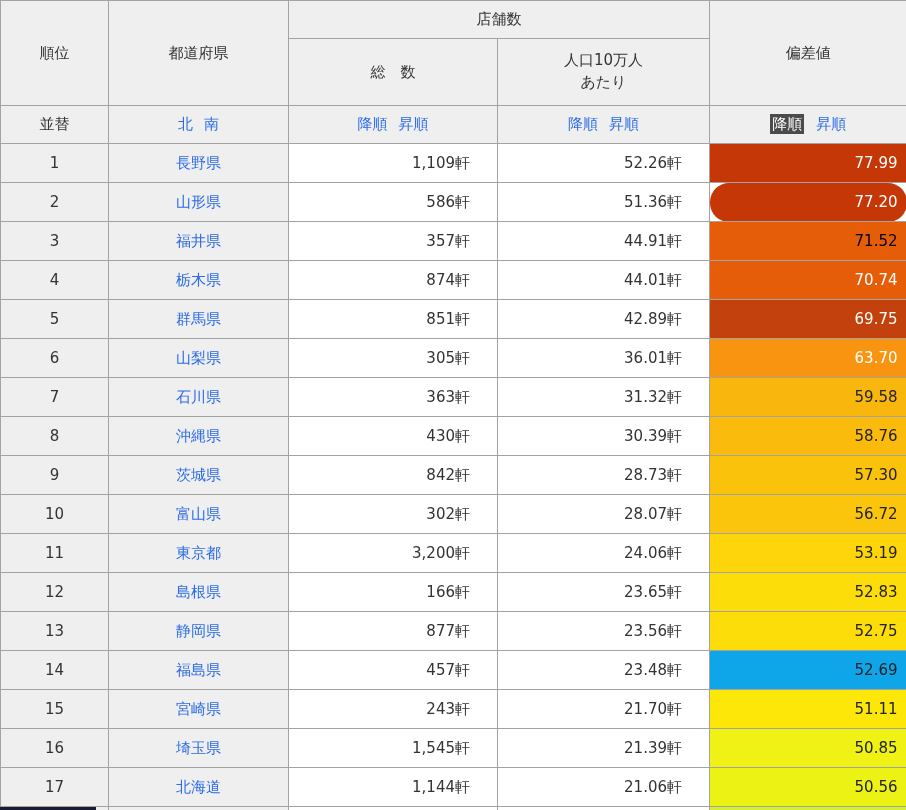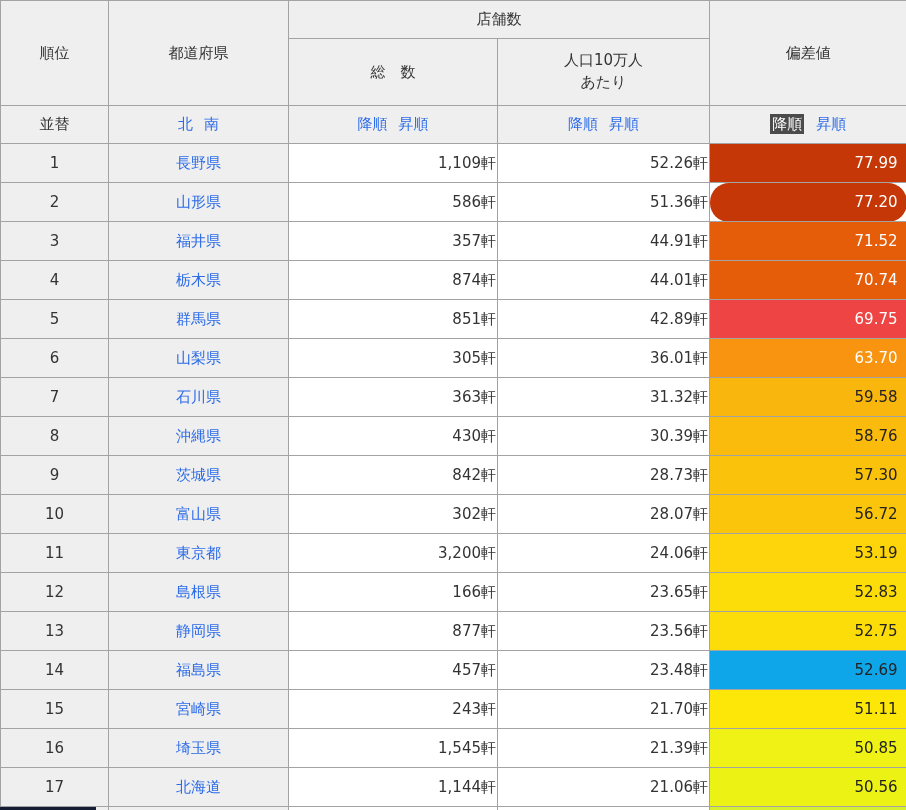--- a/index.html
+++ b/index.html
@@ -14,21 +14,21 @@
   col.c-pref{width:180px;}
   col.c-total{width:209px;}
   col.c-per{width:212px;}
   col.c-dev{width:197px;}
   .hdr{background:#efefef;text-align:center;}
   tr.h1 th{height:37px;}
   tr.h2 th{height:66px;}
   tr.sort-row td{height:37px;text-align:center;background:#efefef;margin-left:11px;}
   tbody td{height:38px;}
   td.cell-rank,td.cell-pref{background:#efefef;text-align:center;}
-  td.cell-total,td.cell-per{background:#ffffff;text-align:right;padding-right:1px;}
+  td.cell-total,td.cell-per{background:#ffffff;text-align:right;padding-right:27px;}
   td.cell-dev{text-align:right;padding-right:9px;}
   td.cell-dev,th.col-dev-edge{border-right:none;}
   a.lnk{color:#2b6be8;text-decoration:none;cursor:pointer;margin:0 3px;}
   a.lnk.sel{background:#4b4b4b;color:#ffffff;padding:1px 2px;margin-right:4px;}
   .two-line div{line-height:1.45;}
   .bottom-strip{position:absolute;left:0;bottom:0;width:96px;height:3px;background:#151d35;}
 </style>
 </head>
 <body>
 
@@ -93,39 +93,39 @@
     <td class="cell-per">51.36軒</td>
     <td class="cell-dev" style="background: rgb(197, 55, 7); color: rgb(255, 255, 255); border-radius: 19px;">77.20</td>
   </tr>
       <tr>
     <td class="cell-rank">3</td>
     <td class="cell-pref">
       <a class="lnk">福井県</a>
     </td>
     <td class="cell-total">357軒</td>
     <td class="cell-per">44.91軒</td>
-    <td class="cell-dev" style="background: rgb(229, 92, 9); color: #ffffff;">71.52</td>
+    <td class="cell-dev" style="background: rgb(229, 92, 9); color: #000000;">71.52</td>
   </tr>
       <tr>
     <td class="cell-rank">4</td>
     <td class="cell-pref">
       <a class="lnk">栃木県</a>
     </td>
     <td class="cell-total">874軒</td>
     <td class="cell-per">44.01軒</td>
     <td class="cell-dev" style="background: rgb(229, 92, 9); color: rgb(255, 255, 255);">70.74</td>
   </tr>
       <tr>
     <td class="cell-rank">5</td>
     <td class="cell-pref">
       <a class="lnk">群馬県</a>
     </td>
     <td class="cell-total">851軒</td>
     <td class="cell-per">42.89軒</td>
-    <td class="cell-dev" style="background: #ef4444; color: rgb(255, 255, 255);">69.75</td>
+    <td class="cell-dev" style="background: #c2410c; color: rgb(255, 255, 255);">69.75</td>
   </tr>
       <tr>
     <td class="cell-rank">6</td>
     <td class="cell-pref">
       <a class="lnk">山梨県</a>
     </td>
     <td class="cell-total">305軒</td>
     <td class="cell-per">36.01軒</td>
     <td class="cell-dev" style="background: rgb(248, 148, 15); color: rgb(255, 255, 255); margin-top: 16px;">63.70</td>
   </tr>

